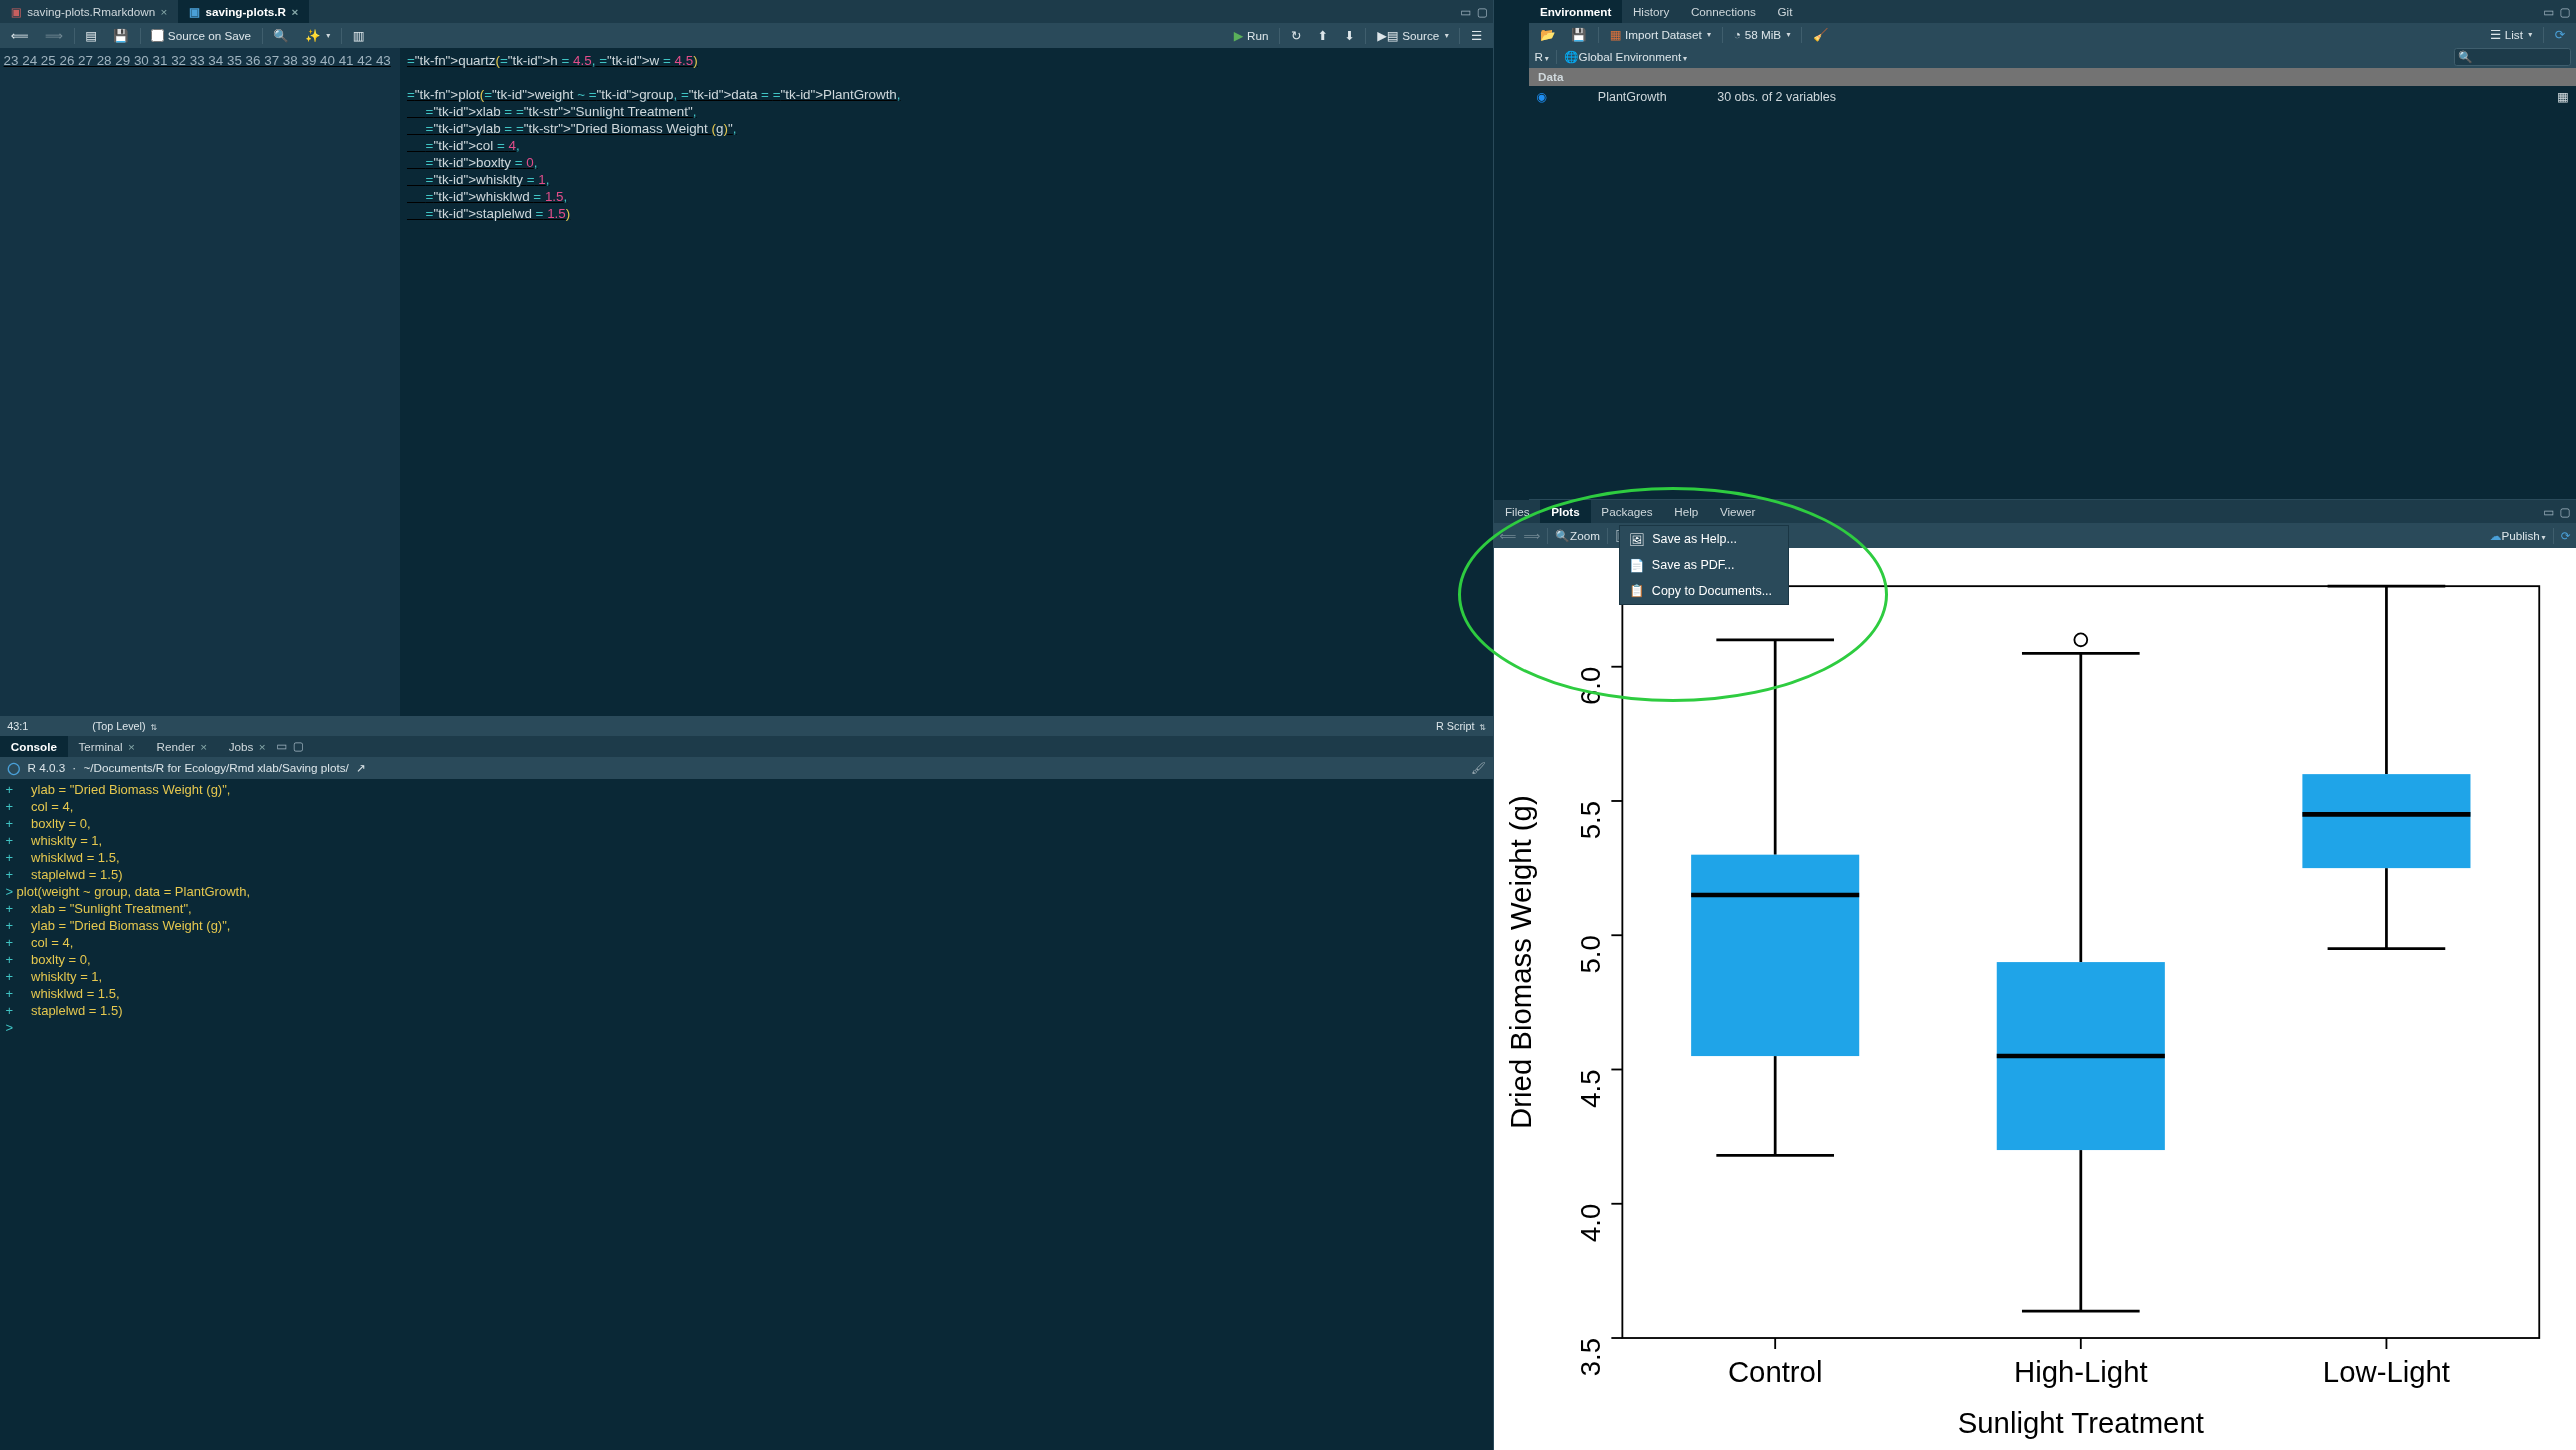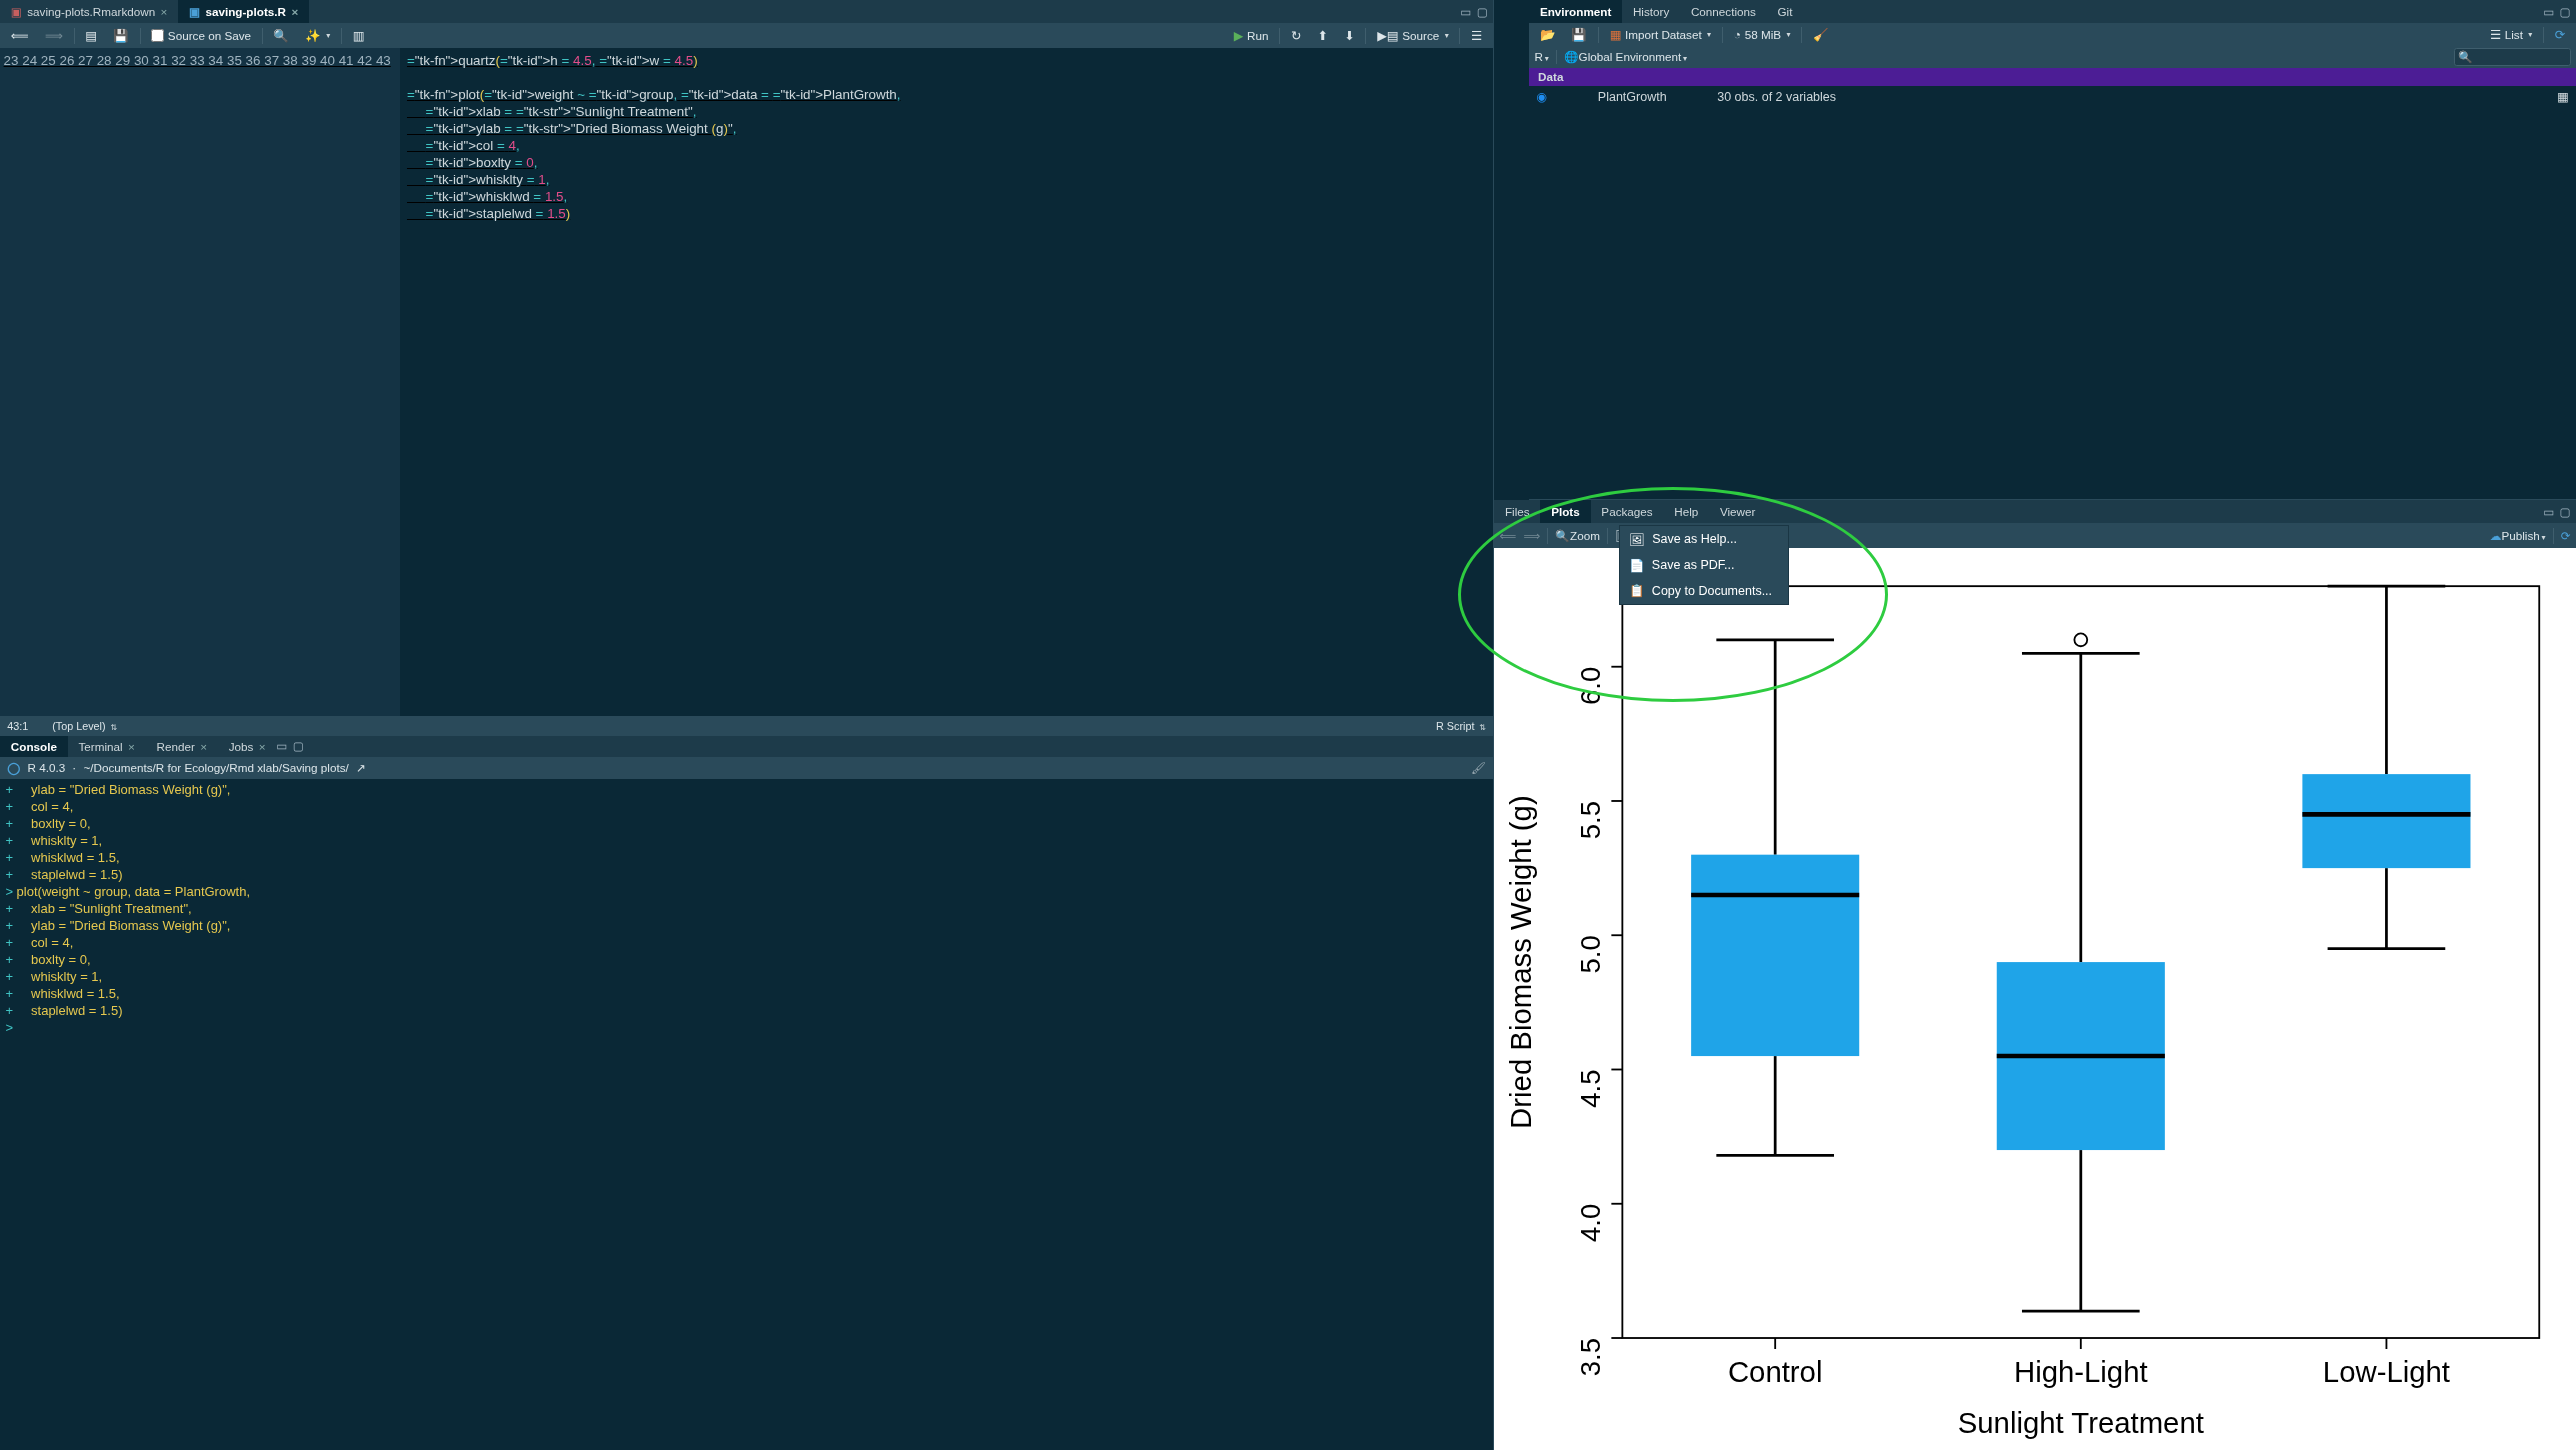--- a/index.html
+++ b/index.html
@@ -27,37 +27,37 @@
 
 
 .editor { flex:1; display:flex; background:#0a2836; font-family:Menlo,Monaco,Consolas,monospace; font-size:13.4px; line-height:17px; overflow:hidden;text-decoration:underline; }
 .gutter { background:#143344; color:#9fb3bf; text-align:right; padding:3.6px 9px 3.6px 3.6px; user-select:none; }
 .code { padding:3.6px 7.2px; white-space:pre; color:#cfd8dc; flex:1; overflow:auto;}
 .tk-par  { color:#e6c84f; }
 .tk-op   { color:#40c4c4; }
 .tk-num  { color:#e24d8a; }
 
 
-.statusbar { display:flex; align-items:center; background:#2a4a5a; height:20px; color:#dde6ea; font-size:10.8px; padding:0 7.2px; }
+.statusbar { display:flex; align-items:center; background:#2a4a5a; height:20px; color:#dde6ea; font-size:10.8px; padding:0 7.2px;gap:40px; }
 .statusbar .pos { width:45px; }
 .statusbar .scope { flex:1; }
 .statusbar .lang { }
 
 
 .console-tabs { display:flex; align-items:center; background:#1d3b4a; height:21.5px; color:#cfd8dc; font-size:11.7px; }
 .console-header { display:flex; align-items:center; background:#2a4a5a; height:21.5px; color:#dde6ea; font-size:11.7px; padding:0 7.2px; gap:7.2px;}
 .console-body { flex:1; background:#0a2836; font-family:Menlo,Monaco,Consolas,monospace; font-size:13px; line-height:17px; padding:1.8px 5.4px; color:#cfd8dc; overflow:auto; white-space:pre;}
 .con-plus { color:#40c4c4; }
 .con-gt   { color:#40c4c4; }
 .con-txt  { color:#e6c84f; }
 
 
 .env-pane { display:flex; flex-direction:column; height:38%; border-bottom:1.8px solid #2a4a5a;margin-left:35px;}
 .env-sub { display:flex; align-items:center; background:#2a4a5a; height:21.5px; font-size:11.7px; color:#dde6ea; padding:0 5.4px; gap:7.2px;}
-.env-data-hdr { background:#4c1d95; color:#cfd8dc; font-size:11.7px; padding:2.7px 9px; font-weight:bold;}
+.env-data-hdr { background:#737373; color:#cfd8dc; font-size:11.7px; padding:2.7px 9px; font-weight:bold;}
 .env-rows { flex:1; background:#0a2836; font-family:Menlo,Monaco,Consolas,monospace; font-size:12.5px; color:#cfd8dc; padding:3.6px 7.2px;}
 .env-row { display:flex; gap:18px; align-items:center;}
 .env-row .dot { color:#1f8ef1; }
 .env-row .name { width:134px;text-align:center; }
 
 
 .plots-pane { flex:1; display:flex; flex-direction:column; position:relative;}
 .plot-toolbar { display:flex; align-items:center; background:#2a4a5a; height:25px; color:#dde6ea; font-size:11.7px; padding:0 5.4px; gap:7.2px;}
 .plot-toolbar .spacer{flex:1;}
 .plot-area { flex:1; background:#fff; position:relative; overflow:hidden;}

